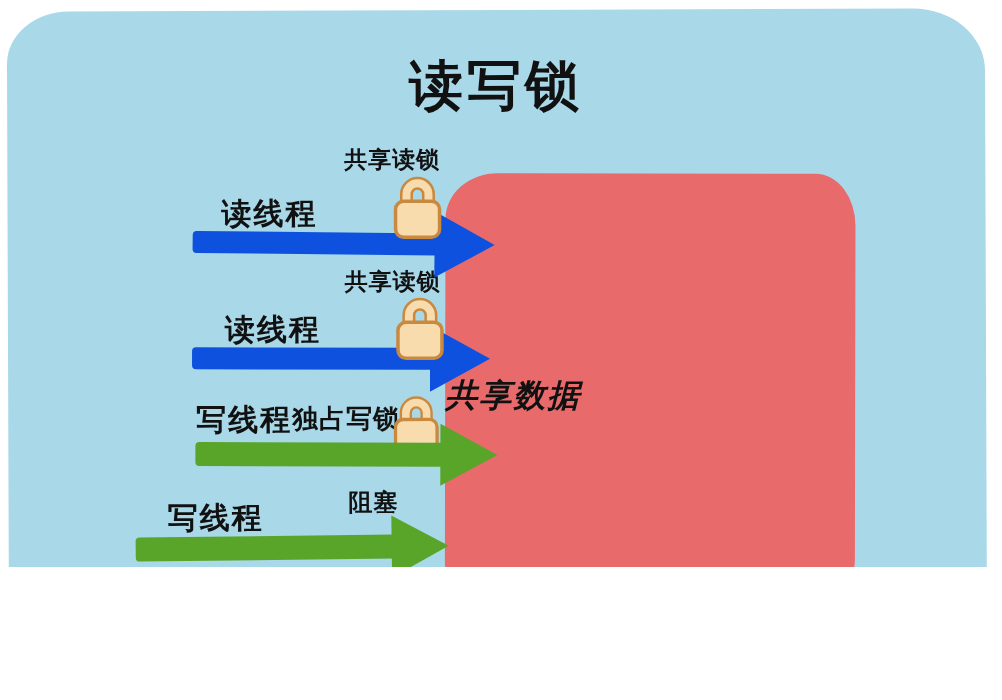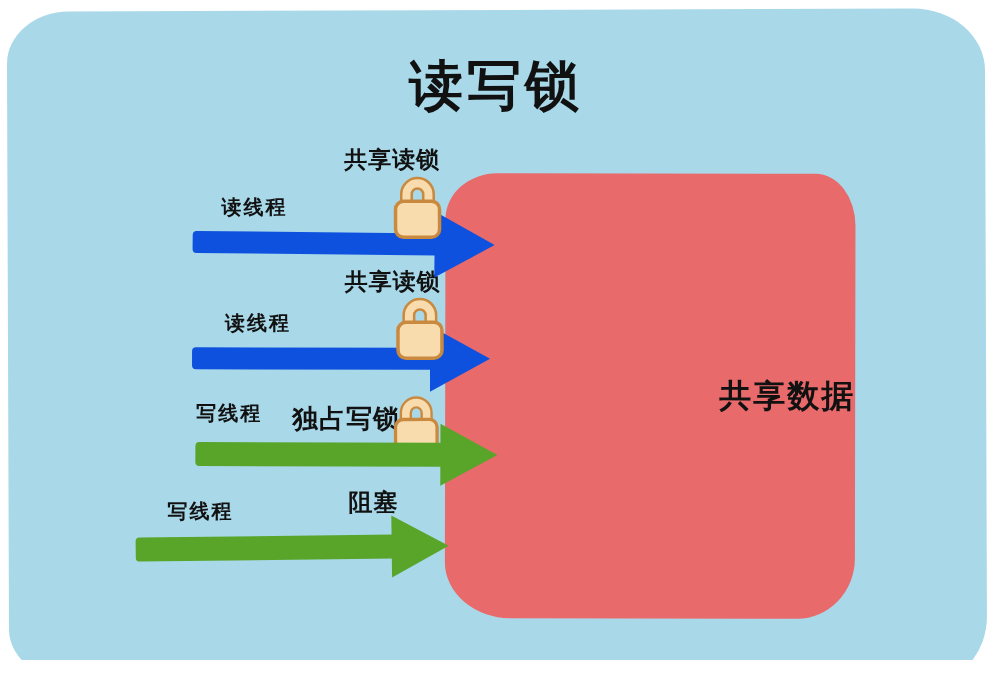--- a/index.html
+++ b/index.html
@@ -1,40 +1,41 @@
 <!DOCTYPE html>
 <html><head>
 <meta charset="utf-8">
 <style>
   html,body{margin:0;padding:0;background:#ffffff;}
   .stage{
-    position:relative;width:1002px;height:660px;background:#ffffff;overflow:hidden;
+    position:relative;width:1002px;height:567px;background:#ffffff;overflow:hidden;
     font-family:"Liberation Sans","DejaVu Sans",sans-serif;color:#111111;
   }
   .canvas{
     position:absolute;left:8px;top:10px;width:978px;height:674px;
     background:#a9d8e9;
     border-radius:62px 72px 58px 78px / 52px 62px 66px 56px;
     transform:rotate(-0.2deg);
   }
   .title{
     position:absolute;top:40px;left:0;width:100%;text-align:center;
     font-size:54px;font-weight:bold;letter-spacing:4px;color:#111111;
   }
   .shared-box{
     position:absolute;left:437px;top:164px;width:410px;height:445px;
     background:#e96a6b;
     border-radius:52px 40px 58px 66px / 46px 52px 60px 56px;
-    display:flex;align-items:center;justify-content:flex-end;
+    display:flex;align-items:center;justify-content:flex-start;
     transform:rotate(0.3deg);
     z-index:0;
+    font-style:italic;
   }
   .shared-box span{font-size:32px;font-weight:bold;letter-spacing:2px;color:#111111;}
   .label{position:absolute;font-weight:bold;color:#111111;white-space:nowrap;}
-  .thread{font-size:20px;letter-spacing:2px;text-align:center;}
+  .thread{font-size:30px;letter-spacing:2px;text-align:center;}
   .locklabel{font-size:23px;letter-spacing:1px;font-family:Liberation Mono, monospace;}
   .midlabel{font-size:26px;letter-spacing:1px;}
   .blocklabel{font-size:24px;letter-spacing:1px;}
 
   
   .arrow{position:absolute;z-index:1;}
   .arrow .body{position:absolute;left:0;border-radius:4px;}
   .arrow .head{position:absolute;width:0;height:0;}
   .arrow.blue{height:66px;}
   .arrow.blue .body{top:22px;height:22px;background:#0d51de;}

